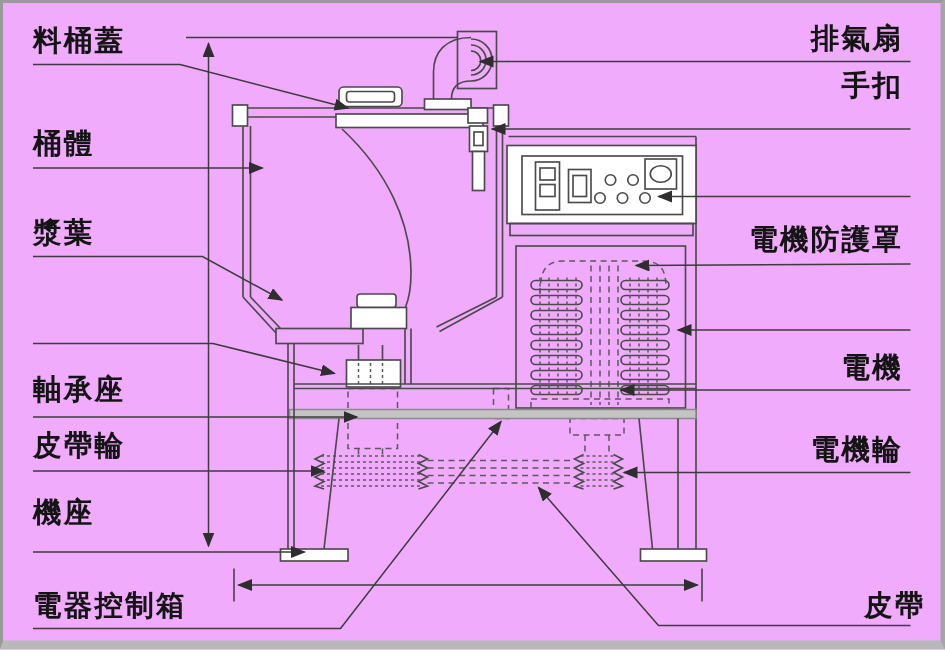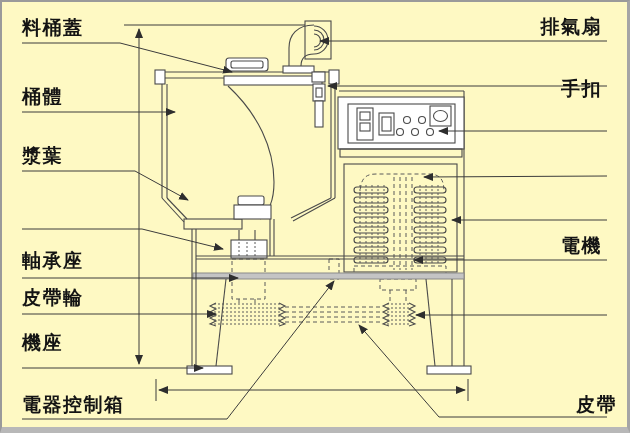--- a/index.html
+++ b/index.html
@@ -1,16 +1,16 @@
 <!DOCTYPE html>
 <html><head>
 <meta charset="utf-8">
 <style>
   html,body{margin:0;padding:0;background:#e8e8e8;font-family:"DejaVu Sans",sans-serif;}
-  #stage{position:relative;width:630px;height:433px;box-sizing:border-box;background:#fef9c3;
+  #stage{position:relative;width:630px;height:433px;box-sizing:border-box;background:#f0abfc;
          border-top:2px solid #9a9a9a;border-left:2px solid #9a9a9a;border-right:3px solid #a5a5a5;
          border-bottom:6px solid #b8b8b8;overflow:hidden;}
   #art{position:absolute;left:0;top:0;}
   .lbl{position:absolute;font-size:19px;font-weight:bold;color:#141414;letter-spacing:1.5px;
        white-space:nowrap;line-height:21px;}
   .lbl.right{text-align:left;}
   svg .ln{stroke:#4a4a4a;fill:none;stroke-width:1.1;}
   svg .dsh{stroke:#5a5a5a;fill:none;stroke-width:1;stroke-dasharray:4 3;}
   svg .dsh2{stroke:#5a5a5a;fill:none;stroke-width:1;stroke-dasharray:2 2;}
   svg .ldr{stroke:#3c3c3c;fill:none;stroke-width:1;}
@@ -218,17 +218,19 @@
 
 <div class="lbl" style="left:20px;top:15px">料桶蓋</div>
 <div class="lbl" style="left:20px;top:84px">桶體</div>
 <div class="lbl" style="left:20px;top:143px">漿葉</div>
 <div class="lbl" style="left:20px;top:248px">軸承座</div>
 <div class="lbl" style="left:20px;top:285px">皮帶輪</div>
 <div class="lbl" style="left:20px;top:330px">機座</div>
 <div class="lbl" style="left:20px;top:392px">電器控制箱</div>
 
 <div class="lbl right" style="right:25px;top:14px">排氣扇</div>
-<div class="lbl right" style="right:25px;top:76px">手扣</div>
+<div class="lbl right" style="right:25px;top:45px">手扣</div>
+<div class="lbl right" style="right:25px;top:148px">電機防護罩</div>
 <div class="lbl right" style="right:25px;top:233px">電機</div>
+<div class="lbl right" style="right:25px;top:288px">電機輪</div>
 <div class="lbl right" style="right:10px;top:392px">皮帶</div>
 
 </div>
 
 </body></html>

